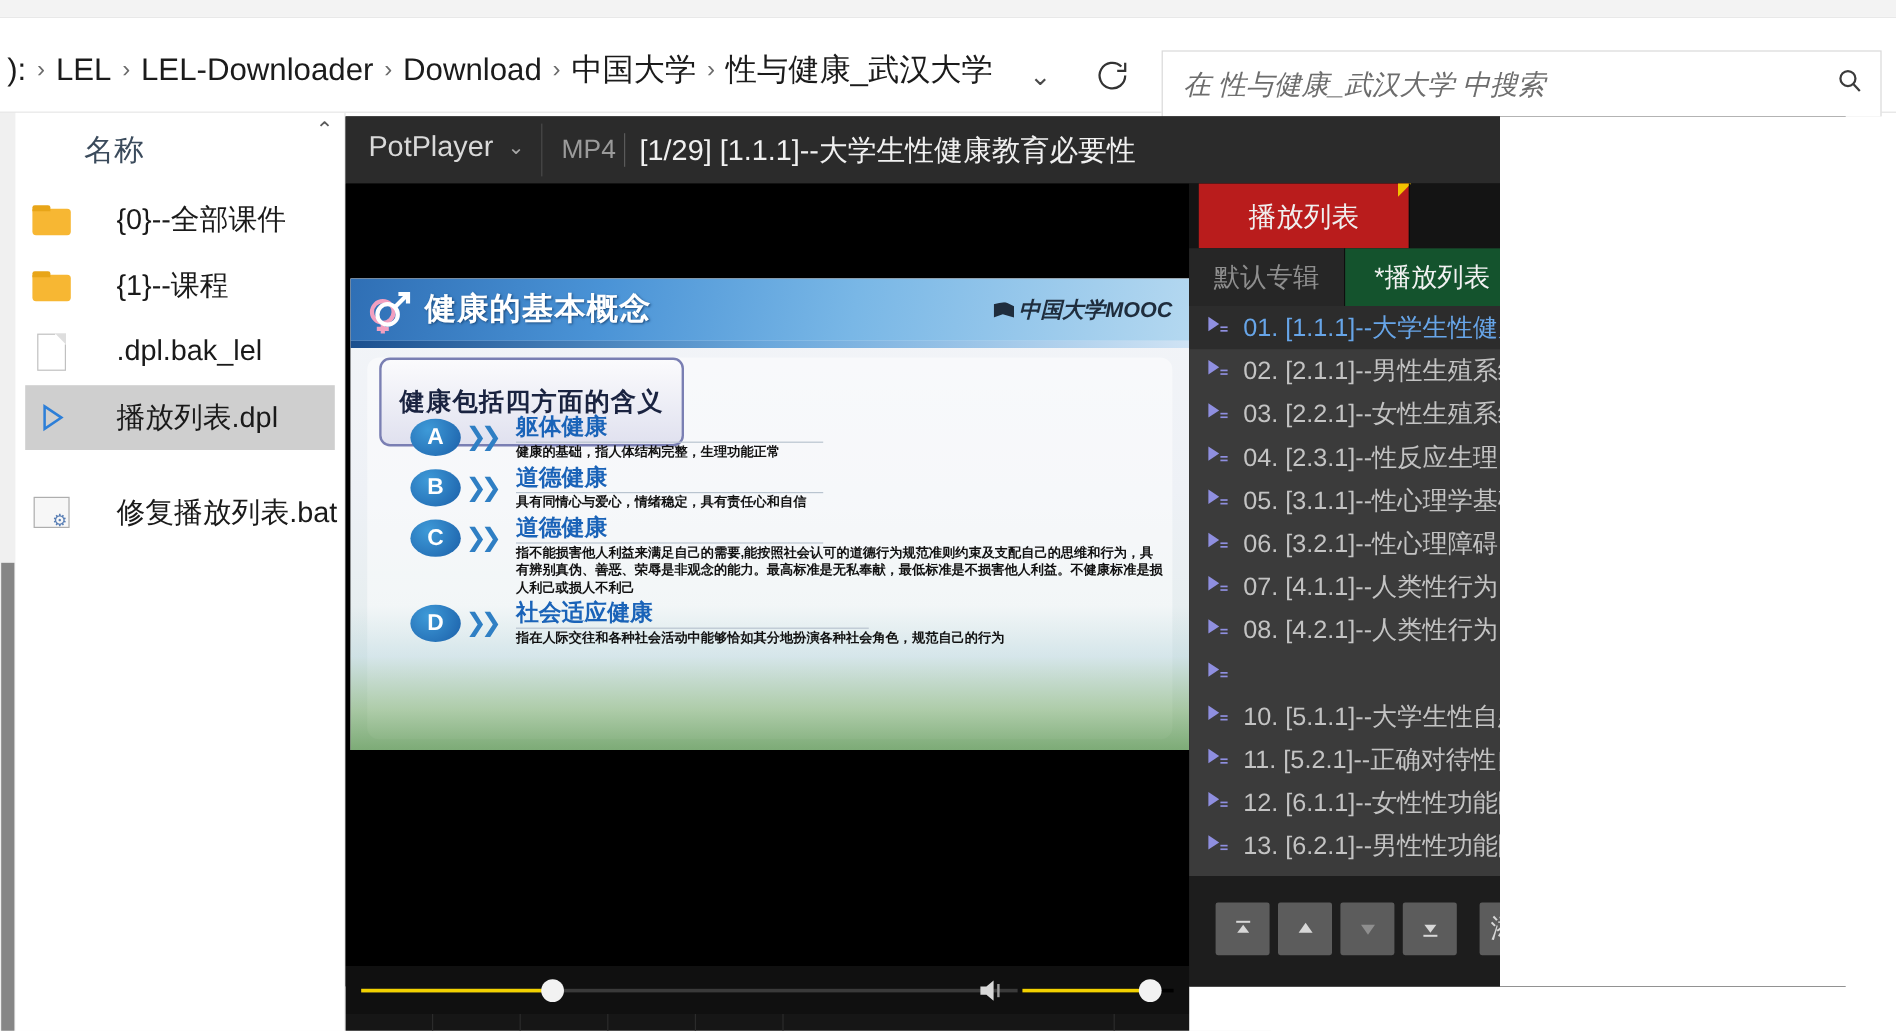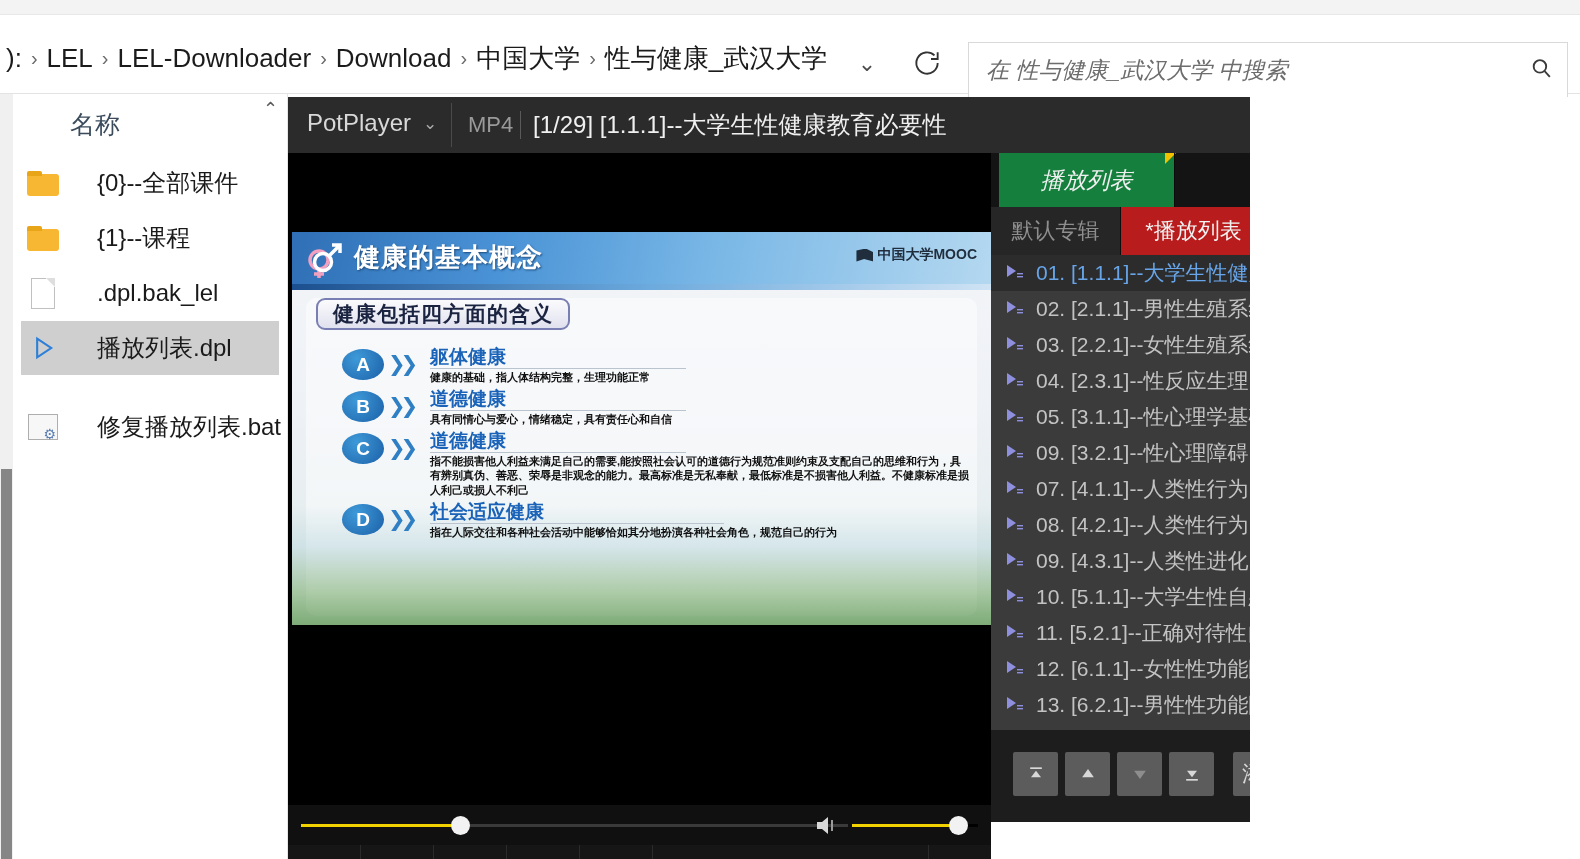--- a/index.html
+++ b/index.html
@@ -78,23 +78,23 @@
   .slide { position:absolute; left:4px; top:79px; width:699px; height:393px; overflow:hidden;
            background: linear-gradient(180deg,#f3f5f8 0%, #eef1f6 45%, #e7eef0 70%, #dfeadf 100%); }
   .slide-hdr { position:absolute; left:0; top:0; width:699px; height:52px;
                background: linear-gradient(100deg,#2f6fb5 0%, #4a93d6 30%, #79b7e6 60%, #b4d8f0 100%); }
   .slide-hdr-band { position:absolute; left:0; top:52px; width:699px; height:6px; background:linear-gradient(90deg,#1b4f8e,#6aa8dc,#cfe3f4); }
   .gsym { position:absolute; left:10px; top:2px; width:48px; height:48px; }
   .slide-title { position:absolute; left:62px; top:8px; font-size:26px; font-weight:bold; color:#ffffff;
                  text-shadow:1px 1px 2px #1b4a7d; letter-spacing:1px; }
   .mooc { position:absolute; right:14px; top:14px; display:flex; align-items:center; gap:4px; }
   .mooc-book { width:17px; height:13px; background:#1f2d3d; clip-path:polygon(0 15%,55% 0,100% 28%,100% 100%,45% 80%,0 100%); }
-  .mooc-txt { font-size:14px; color:#1f2d3d; font-weight:bold; }
+  .mooc-txt { font-size:18px; color:#1f2d3d; font-weight:bold;font-style:italic; }
   .slide-card { position:absolute; left:14px; top:66px; width:671px; height:318px; background:rgba(255,255,255,0.48); border-radius:10px; }
-  .chip { position:absolute; left:24px; top:66px; padding:0 15px; border-radius:9px;
+  .chip { position:absolute; left:24px; top:66px; padding:21px 15px; border-radius:9px;
           background:linear-gradient(180deg,#fbfbfd,#e0e1ef); border:2px solid #7a7fb3;
           font-size:21px; font-weight:bold; color:#1a2340; letter-spacing:1px; }
   .bullets { position:absolute; left:50px; top:114px; width:630px; }
   .blt { position:relative; margin-bottom:4px; padding-left:88px; }
   .blt .badge { position:absolute; left:0; top:3px; width:42px; height:31px; border-radius:50%;
                 background:radial-gradient(circle at 35% 30%, #3e9ad8, #1b5fa8);
                 color:#fff; font-size:19px; font-weight:bold; text-align:center; line-height:31px; }
   .blt .chev { position:absolute; left:46px; top:6px; font-size:21px; color:#2f7fc4; font-weight:bold; letter-spacing:-5px; }
   .blt .bt { font-size:19px; font-weight:bold; color:#1a63b8; line-height:1.15; border-bottom:1px solid #b9c4cf; display:inline-block; padding-right:180px; }
   .blt .bd { font-size:11px; font-weight:bold; color:#111; line-height:1.3; margin-top:1px; }
@@ -112,32 +112,32 @@
   .vol-knob { position:absolute; left:84%; top:-8px; width:19px; height:19px; margin-left:-9px; background:#f2f2f2; border-radius:50%; }
 
   .ctrlrow { position:absolute; left:0; top:748px; width:703px; height:60px; background:#161616; }
   .cbtn { position:absolute; top:0; height:60px; display:flex; align-items:center; justify-content:center;
           border-right:1px solid #2b2b2b; color:#e0e0e0; }
   .timebox { position:absolute; left:345px; top:0; height:60px; display:flex; align-items:center; gap:10px; padding-left:20px; }
 
   
   .pl { position:absolute; left:703px; top:56px; width:547px; height:669px; background:#1d1d1d; }
   .pl-hdrtabs { position:absolute; left:0; top:0; width:547px; height:54px; background:#141414; }
-  .pl-tab-main { position:absolute; left:8px; top:0; width:175px; height:54px; background:#15803d;
-                 color:#f0f0f0; font-size:23px; display:flex; align-items:center; justify-content:center;font-style:italic; }
+  .pl-tab-main { position:absolute; left:8px; top:0; width:175px; height:54px; background:#b91c1c;
+                 color:#f0f0f0; font-size:23px; display:flex; align-items:center; justify-content:center; }
   .pl-tab-mark { position:absolute; left:174px; top:0; width:0; height:0; border-style:solid;
                  border-width:11px 11px 0 0; border-color:#f2c200 transparent transparent transparent; }
   .pl-hdr-sl1 { position:absolute; left:183px; top:0; width:1px; height:54px; background:#0a0a0a; }
   .pl-hdr-sl2 { position:absolute; left:370px; top:0; width:1px; height:54px; background:#0a0a0a; }
 
   .pl-tabs { position:absolute; left:0; top:54px; width:547px; height:48px; background:#1d1d1d; }
   .pl-tab { position:absolute; top:0; height:48px; display:flex; align-items:center; justify-content:center;
             font-size:22px; }
   .pl-tab.inactive { color:#8e8e8e; background:#262626; border-right:1px solid #0e0e0e; }
-  .pl-tab.active { color:#f2f2f2; background:#b91c1c; }
+  .pl-tab.active { color:#f2f2f2; background:#14532d; }
   .tab-x { width:21px; height:21px; background:#4a4a4a; color:#d0d0d0; font-size:14px;
            display:flex; align-items:center; justify-content:center; margin-left:9px; }
   .pl-navwrap { position:absolute; right:0; top:54px; width:66px; height:48px; display:flex; align-items:center; }
   .pl-nav { width:29px; height:38px; background:#5c5c5c; color:#e8e8e8; font-size:20px;
             display:flex; align-items:center; justify-content:center; margin-left:2px; }
 
   .pl-list { position:absolute; left:0; top:102px; width:530px; height:475px; background:#3b3b3b; overflow:hidden; }
   .pli { position:relative; height:36px; display:flex; align-items:center; padding-left:15px; }
   .pli.cur { background:#2c2c2c; }
   .pli .pic { width:30px; min-width:30px; color:#8f8fe0; font-size:16px; }
@@ -424,21 +424,21 @@
                 <rect x="11" y="12" width="6" height="1.4"></rect>
               </svg></span>
             <span class="ptx">05. [3.1.1]--性心理学基础</span>
           </div>
           <div class="pli">
             <span class="pic"><svg width="18" height="15" viewBox="0 0 18 15" fill="#8f8fe0">
                 <path d="M1 1l9 6-9 6z"></path>
                 <rect x="11" y="9" width="6" height="1.4"></rect>
                 <rect x="11" y="12" width="6" height="1.4"></rect>
               </svg></span>
-            <span class="ptx">09. [3.2.1]--性心理障碍</span>
+            <span class="ptx">06. [3.2.1]--性心理障碍</span>
           </div>
           <div class="pli">
             <span class="pic"><svg width="18" height="15" viewBox="0 0 18 15" fill="#8f8fe0">
                 <path d="M1 1l9 6-9 6z"></path>
                 <rect x="11" y="9" width="6" height="1.4"></rect>
                 <rect x="11" y="12" width="6" height="1.4"></rect>
               </svg></span>
             <span class="ptx">07. [4.1.1]--人类性行为（1）</span>
           </div>
           <div class="pli">
@@ -448,21 +448,20 @@
                 <rect x="11" y="12" width="6" height="1.4"></rect>
               </svg></span>
             <span class="ptx">08. [4.2.1]--人类性行为（2）</span>
           </div>
           <div class="pli">
             <span class="pic"><svg width="18" height="15" viewBox="0 0 18 15" fill="#8f8fe0">
                 <path d="M1 1l9 6-9 6z"></path>
                 <rect x="11" y="9" width="6" height="1.4"></rect>
                 <rect x="11" y="12" width="6" height="1.4"></rect>
               </svg></span>
-            <span class="ptx">09. [4.3.1]--人类性进化</span>
           </div>
           <div class="pli">
             <span class="pic"><svg width="18" height="15" viewBox="0 0 18 15" fill="#8f8fe0">
                 <path d="M1 1l9 6-9 6z"></path>
                 <rect x="11" y="9" width="6" height="1.4"></rect>
                 <rect x="11" y="12" width="6" height="1.4"></rect>
               </svg></span>
             <span class="ptx">10. [5.1.1]--大学生性自慰</span>
           </div>
           <div class="pli">

